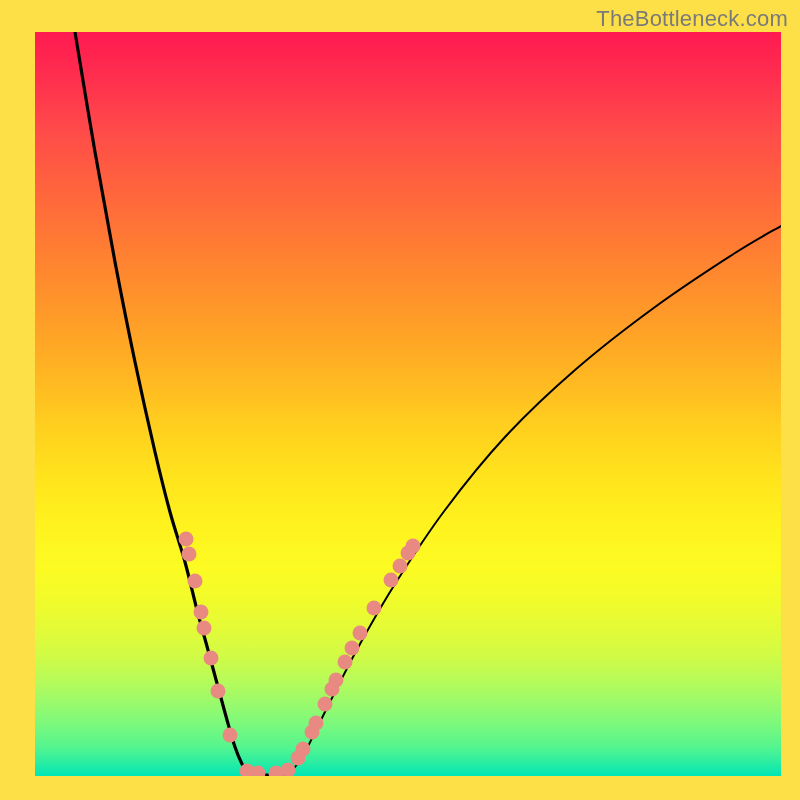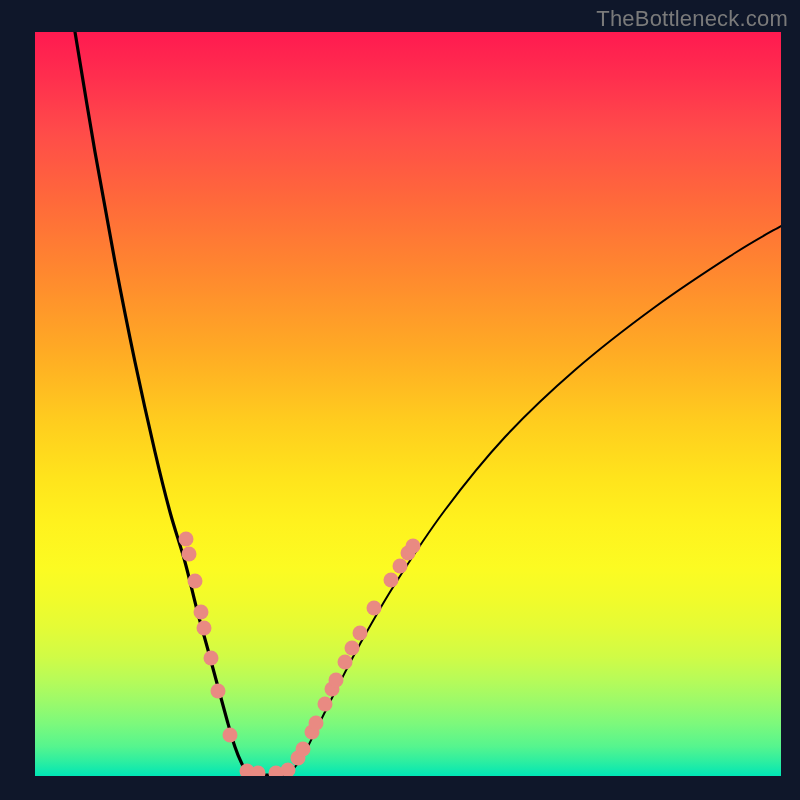--- a/index.html
+++ b/index.html
@@ -8,21 +8,21 @@
     width: 800px;
     height: 800px;
     background: #000;
     overflow: hidden;
     font-family: Arial, Helvetica, sans-serif;
   }
   .outer {
     position: relative;
     width: 800px;
     height: 800px;
-    background: #0f172a;
+    background: #fde047;
   }
   .plot {
     position: absolute;
     left: 35px;
     top: 32px;
     width: 746px;
     height: 744px;
     background: linear-gradient(
       to bottom,
       #ff1a50 0%,

